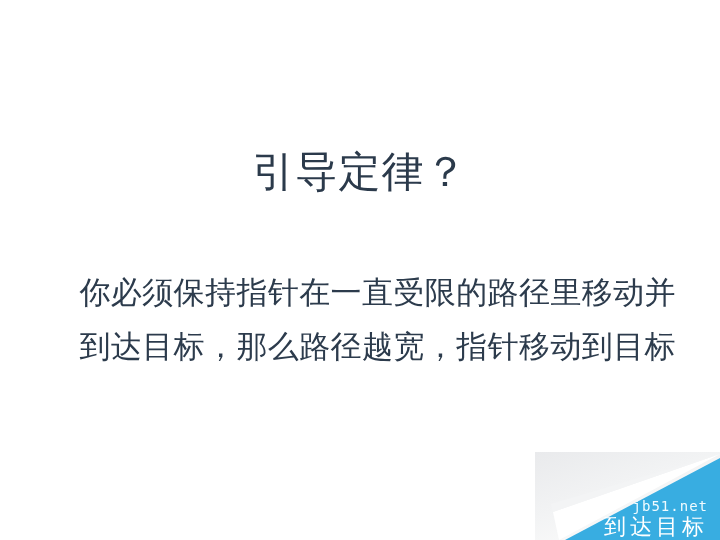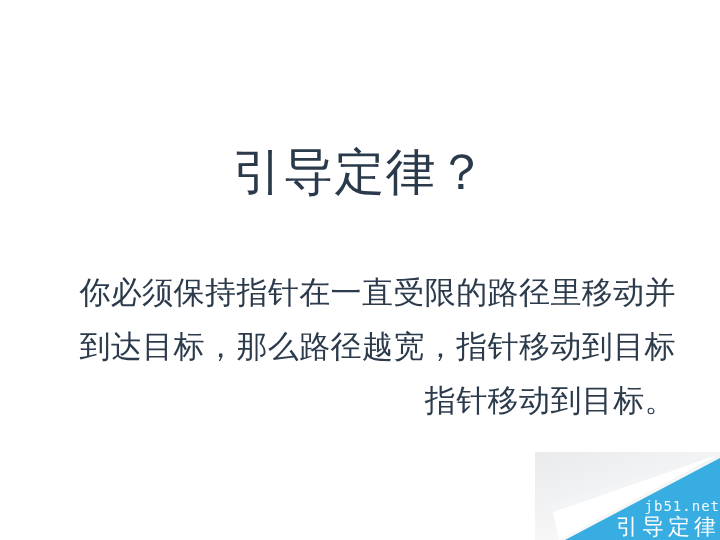--- a/index.html
+++ b/index.html
@@ -21,21 +21,21 @@
     background: #ffffff;
     overflow: hidden;
   }
 
   #slide-title {
     position: absolute;
     left: 0;
     top: 146px;
     width: 720px;
     text-align: center;
-    font-size: 50px;
+    font-size: 42px;
     line-height: 52px;
     letter-spacing: 1px;
     color: #2b3a4b;
     font-weight: 400;
     white-space: nowrap;
   }
 
   #slide-body {
     position: absolute;
     left: 44px;
@@ -79,21 +79,21 @@
   }
   #watermark-curl {
     position: absolute;
     left: 0;
     top: 0;
     width: 185px;
     height: 88px;
   }
   #watermark-text {
     position: absolute;
-    right: 0;
+    right: 12px;
     bottom: 2px;
     text-align: right;
     color: #ffffff;
     line-height: 1;
     pointer-events: none;
   }
   #watermark-url {
     display: block;
     font-size: 14px;
     letter-spacing: 1px;
@@ -111,34 +111,33 @@
 </head>
 <body>
 
 <div id="slide">
 
   <div id="slide-title">引导定律？</div>
 
   <div id="slide-body">
     <span class="body-line">你必须保持指针在一直受限的路径里移动并</span>
     <span class="body-line">到达目标，那么路径越宽，指针移动到目标</span>
-    <span class="body-line">指针移动到目标。</span>
   </div>
 
   <div id="watermark">
     <div id="watermark-shadow"></div>
 
     <svg id="watermark-blue" viewBox="0 0 185 88" preserveAspectRatio="none">
       <polygon points="185,6 185,88 30,88" fill="#38ade1"></polygon>
     </svg>
 
     <svg id="watermark-curl" viewBox="0 0 185 88" preserveAspectRatio="none">
       <polygon points="185,2 24,88 18,60" fill="#ffffff"></polygon>
       <polygon points="185,2 18,60 16,52" fill="#f3f4f5"></polygon>
     </svg>
 
     <div id="watermark-text">
       <span id="watermark-url">jb51.net</span>
-      <span id="watermark-brand">引导定律</span>
+      <span id="watermark-brand">到达目标</span>
     </div>
   </div>
 
 </div>
 
 </body></html>

